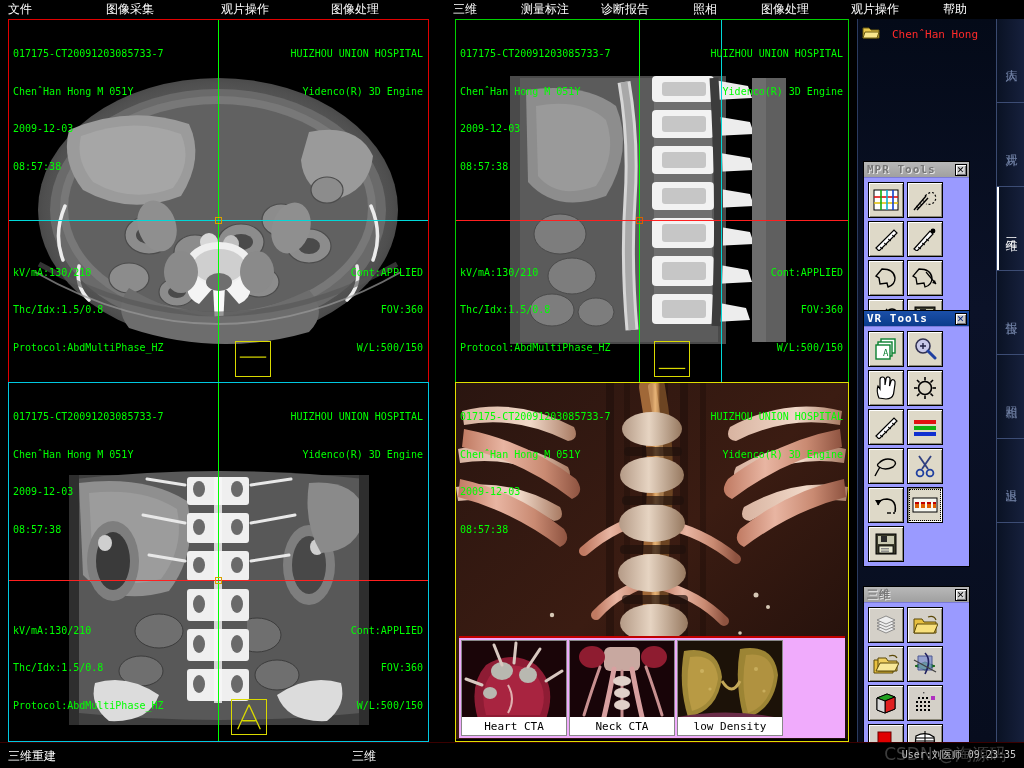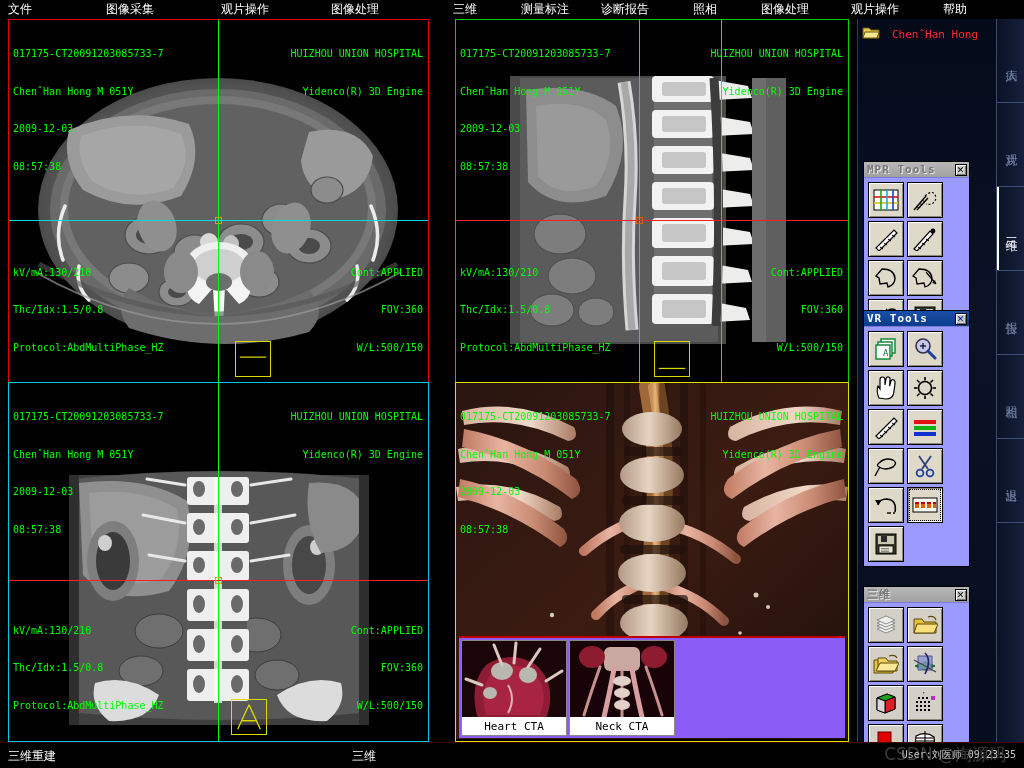--- a/index.html
+++ b/index.html
@@ -140,21 +140,21 @@
   #sb-right { right:8px; font-family:"DejaVu Sans Mono", monospace; font-size:10px; color:#c8c8c8; }
   #watermark {
     position:absolute; right:18px; top:0px; font-size:17px;
     font-family:"DejaVu Sans", sans-serif; color:rgba(150,150,150,0.40);
     white-space:nowrap; pointer-events:none;
   }
 
   
   #thumbs {
     position:absolute; left:3px; right:3px; bottom:3px; height:102px;
-    background:#8b5cf6; border-top:2px solid #c00000;
+    background:#f0abfc; border-top:2px solid #c00000;
     display:flex; gap:2px; padding:2px; overflow:hidden;
   }
   .thumb { width:106px; flex:0 0 106px; background:#111; position:relative; border:1px solid #888; }
   .thumb-img { position:absolute; left:0; right:0; top:0; bottom:18px; overflow:hidden; }
   .thumb-cap {
     position:absolute; left:0; right:0; bottom:0; height:18px; background:#fff;
     color:#000; font-family:"DejaVu Sans Mono", monospace; font-size:11px;
     display:flex; align-items:center; justify-content:center; white-space:nowrap;
   }
 </style>
@@ -645,20 +645,40 @@
               <g fill="#e0d0c8">
                 <ellipse cx="52" cy="40" rx="9" ry="5"></ellipse>
                 <ellipse cx="52" cy="52" rx="8" ry="5"></ellipse>
                 <ellipse cx="52" cy="64" rx="8" ry="5"></ellipse>
               </g>
             </svg>
           </div>
           <div class="thumb-cap">Neck CTA</div>
         </div>
 
+        <div class="thumb">
+          <div class="thumb-img">
+            <svg width="106" height="82" viewBox="0 0 106 82">
+              <rect width="106" height="82" fill="#1c1208"></rect>
+              <path d="M6 10 Q40 4 44 36 Q40 70 10 76 Q0 44 6 10 Z" fill="#a08838"></path>
+              <path d="M12 16 Q38 12 40 38 Q36 64 14 70 Q6 44 12 16 Z" fill="#b89a44"></path>
+              <path d="M62 8 Q96 2 100 34 Q96 70 66 78 Q56 42 62 8 Z" fill="#9c8434"></path>
+              <path d="M68 14 Q94 10 96 36 Q92 64 70 72 Q62 44 68 14 Z" fill="#b09240"></path>
+              <path d="M44 40 Q54 56 62 40" stroke="#c4a858" stroke-width="3" fill="none"></path>
+              <path d="M0 76 Q52 66 106 78 L106 82 L0 82 Z" fill="#6a2c48"></path>
+              <g fill="#d8c070" opacity="0.6">
+                <circle cx="24" cy="30" r="2"></circle>
+                  <circle cx="32" cy="48" r="1.6"></circle>
+                <circle cx="78" cy="28" r="2"></circle>
+                  <circle cx="86" cy="50" r="1.6"></circle>
+              </g>
+            </svg>
+          </div>
+          <div class="thumb-cap">low Density</div>
+        </div>
 
       </div>
     </div>
 
   </div>
 
   <div id="sidebar">
 
     <div id="patient-bar">
       <span style="flex:0 0 auto;">

